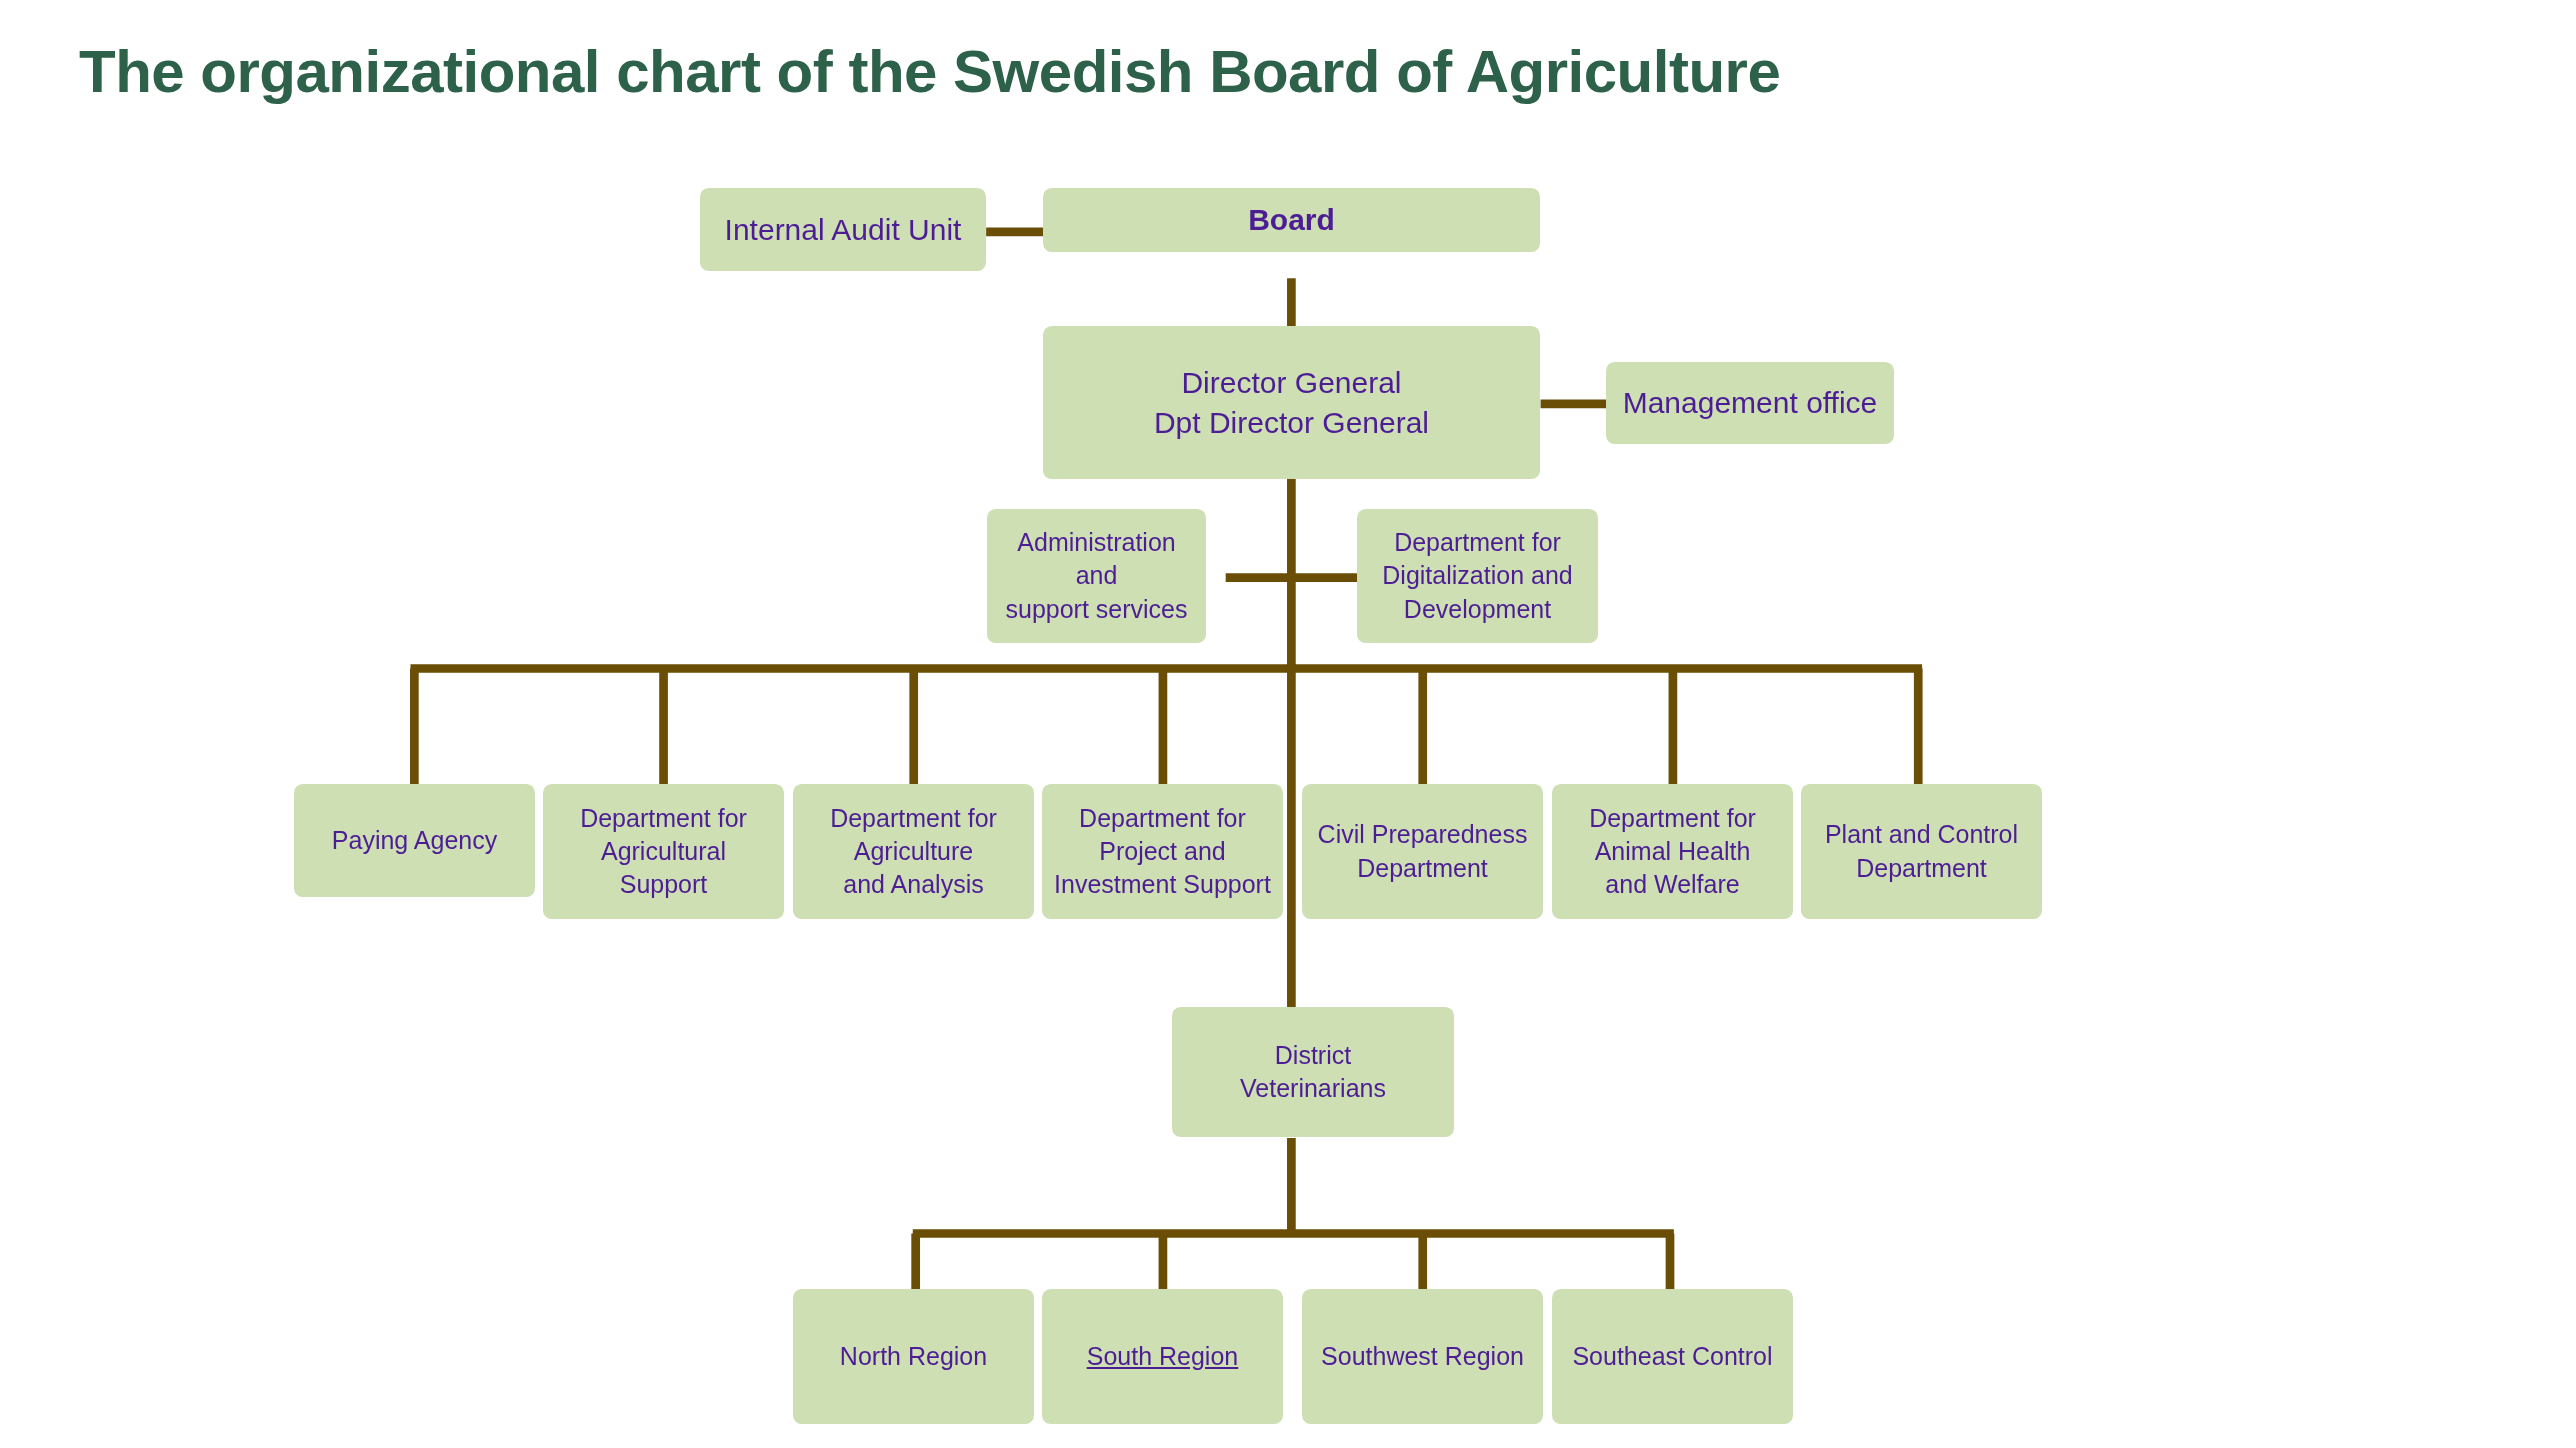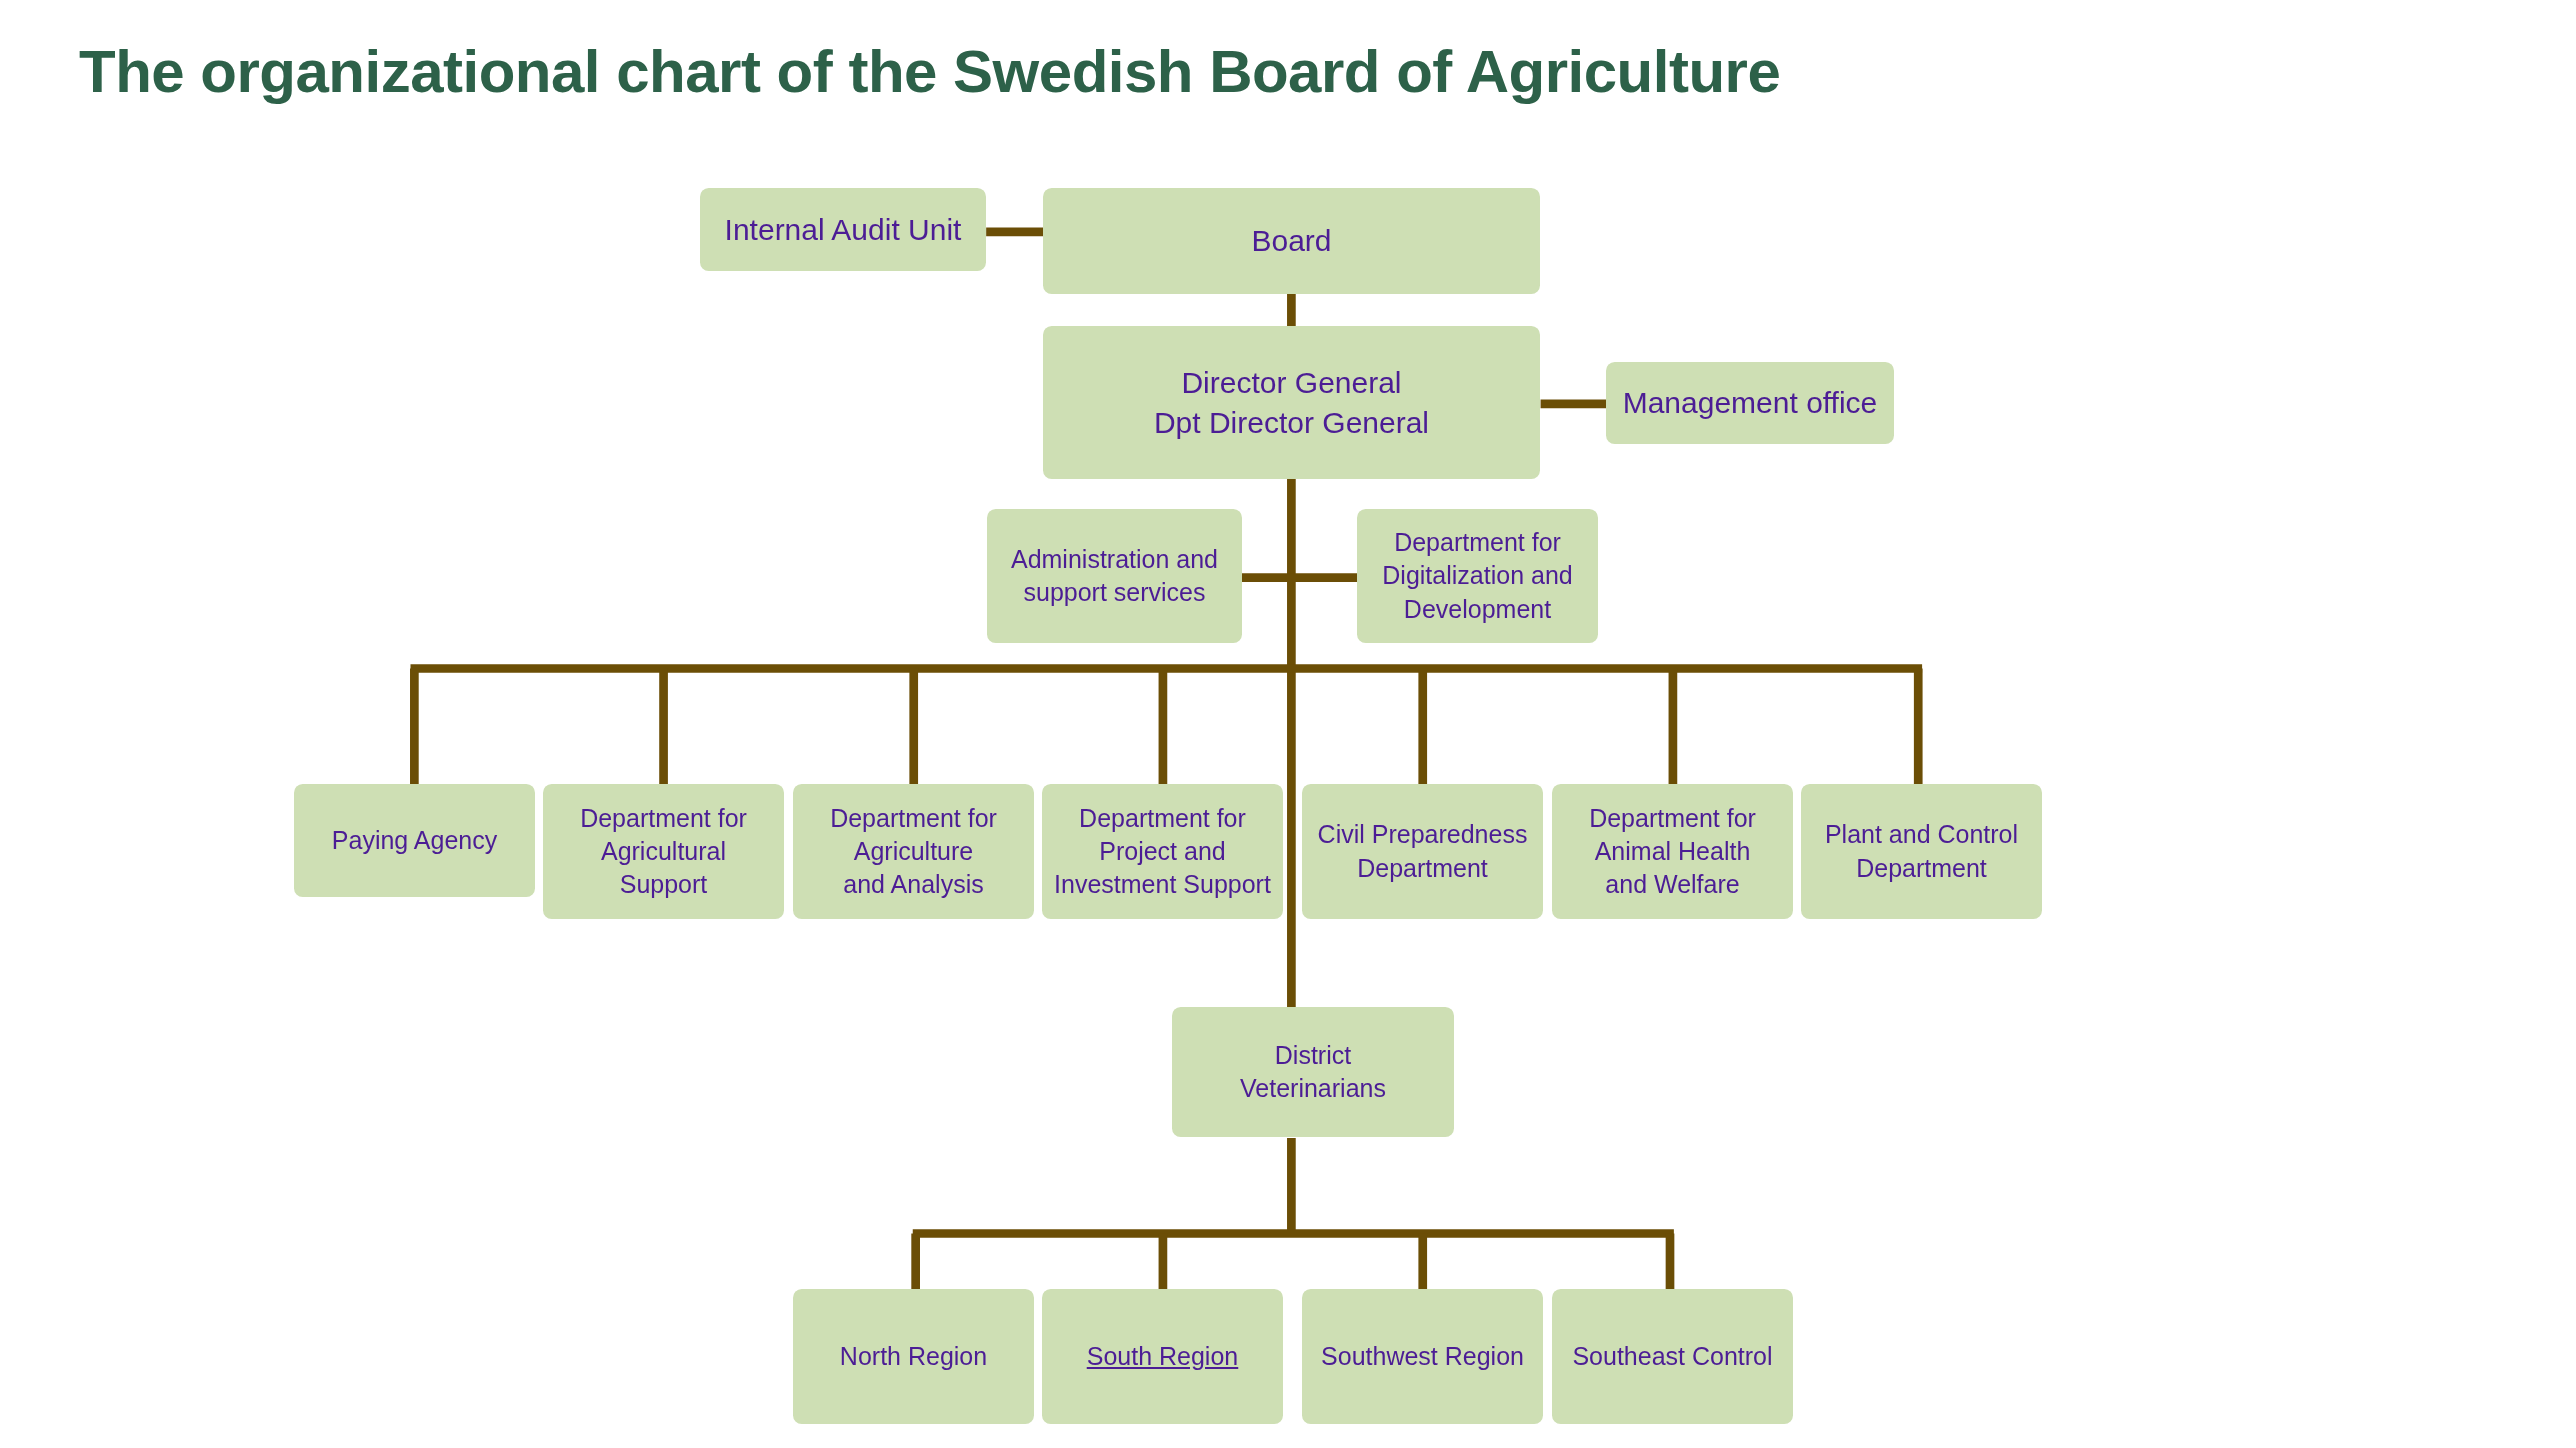--- a/index.html
+++ b/index.html
@@ -90,25 +90,25 @@
       <line x1="945" y1="1277" x2="1733" y2="1277"></line>
       <line x1="948" y1="1277" x2="948" y2="1336"></line>
       <line x1="1204" y1="1277" x2="1204" y2="1336"></line>
       <line x1="1473" y1="1277" x2="1473" y2="1336"></line>
       <line x1="1729" y1="1277" x2="1729" y2="1336"></line>
     </g>
   </svg>
 
   <div id="nodes-layer">
       <div class="node lg" style="left: 700px; top: 188px; width: 286px; height: 83px;">Internal Audit Unit</div>
-      <div class="node lg" style="left: 1043px; top: 188px; width: 497px; height: 106px;">Board</div>
+      <div class="node lg" style="left: 1043px; top: 188px; width: 497px; height: 64px; font-weight: bold;">Board</div>
       <div class="node lg" style="left: 1043px; top: 326px; width: 497px; height: 153px;">Director General
 Dpt Director General</div>
       <div class="node lg" style="left: 1606px; top: 362px; width: 288px; height: 82px;">Management office</div>
-      <div class="node" style="left: 987px; top: 509px; width: 255px; height: 134px;">Administration and
+      <div class="node" style="left: 987px; top: 509px; width: 219px; height: 134px;">Administration and
 support services</div>
       <div class="node" style="left: 1357px; top: 509px; width: 241px; height: 134px;">Department for
 Digitalization and
 Development</div>
       <div class="node" style="left: 294px; top: 784px; width: 241px; height: 113px;">Paying Agency</div>
       <div class="node" style="left: 543px; top: 784px; width: 241px; height: 135px;">Department for
 Agricultural
 Support</div>
       <div class="node" style="left: 793px; top: 784px; width: 241px; height: 135px;">Department for
 Agriculture

